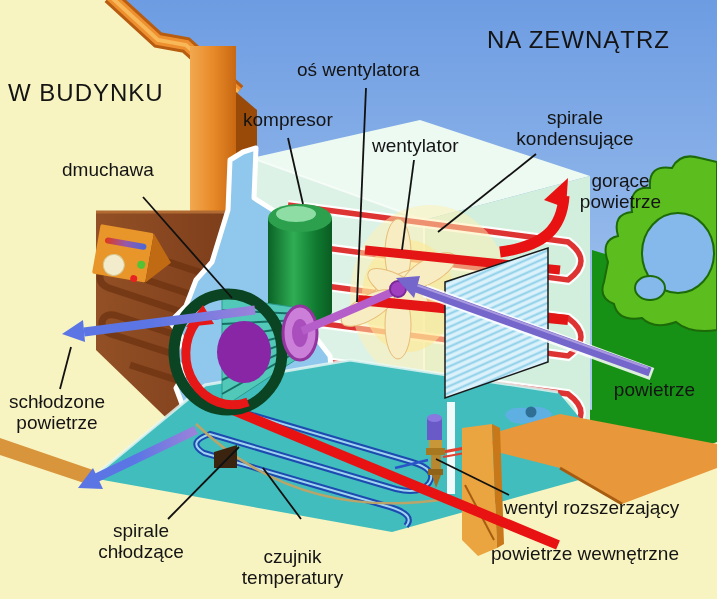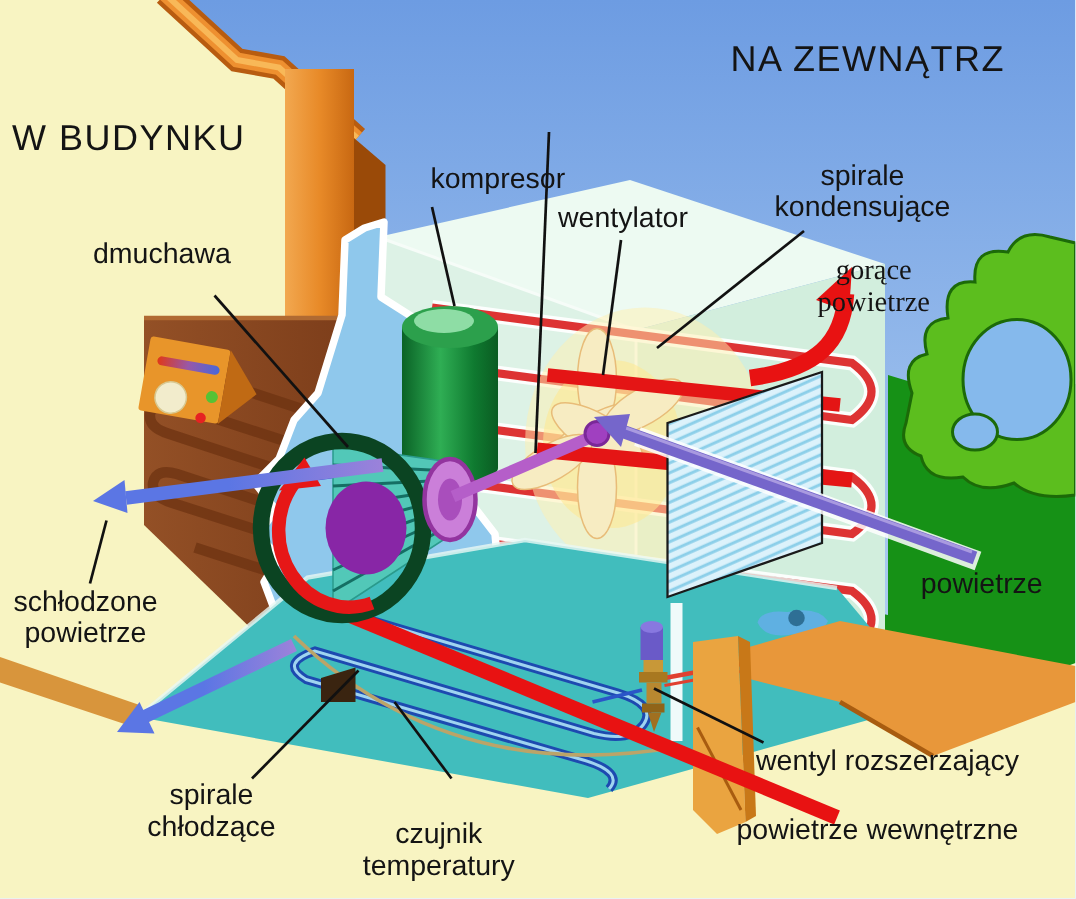--- a/index.html
+++ b/index.html
@@ -217,29 +217,30 @@
     <line x1="60" y1="389" x2="71" y2="347"></line>
     <line x1="168" y1="519" x2="239" y2="447"></line>
     <line x1="301" y1="519" x2="263" y2="468"></line>
     <line x1="509" y1="495" x2="436" y2="459"></line>
   </g>
 </svg>
 
 <div class="lbl hdr" style="left:8px;top:80px;">W BUDYNKU</div>
 <div class="lbl hdr" style="left:487px;top:27px;">NA ZEWNĄTRZ</div>
 
-<div class="lbl" style="left:243px;top:109px;margin-left:44px;">kompresor</div>
+<div class="lbl" style="left:297px;top:59px;">oś wentylatora</div>
+<div class="lbl" style="left:243px;top:109px;">kompresor</div>
 <div class="lbl" style="left:372px;top:135px;">wentylator</div>
 <div class="lbl" style="left:62px;top:159px;">dmuchawa</div>
 
 <div class="lbl center" style="left:505px;top:107px;width:140px;">
   <span style="display:block">spirale</span>
   <span style="display:block">kondensujące</span>
 </div>
-<div class="lbl center" style="left:530px;top:170px;width:105px;font-family:Liberation Serif, serif;">
+<div class="lbl center" style="left:568px;top:170px;width:105px;">
   <span style="display:block">gorące</span>
   <span style="display:block">powietrze</span>
 </div>
 <div class="lbl center" style="left:-2px;top:391px;width:118px;">
   <span style="display:block">schłodzone</span>
   <span style="display:block">powietrze</span>
 </div>
 <div class="lbl center" style="left:597px;top:379px;width:115px;">
   <span style="display:block">powietrze</span>
 </div>

